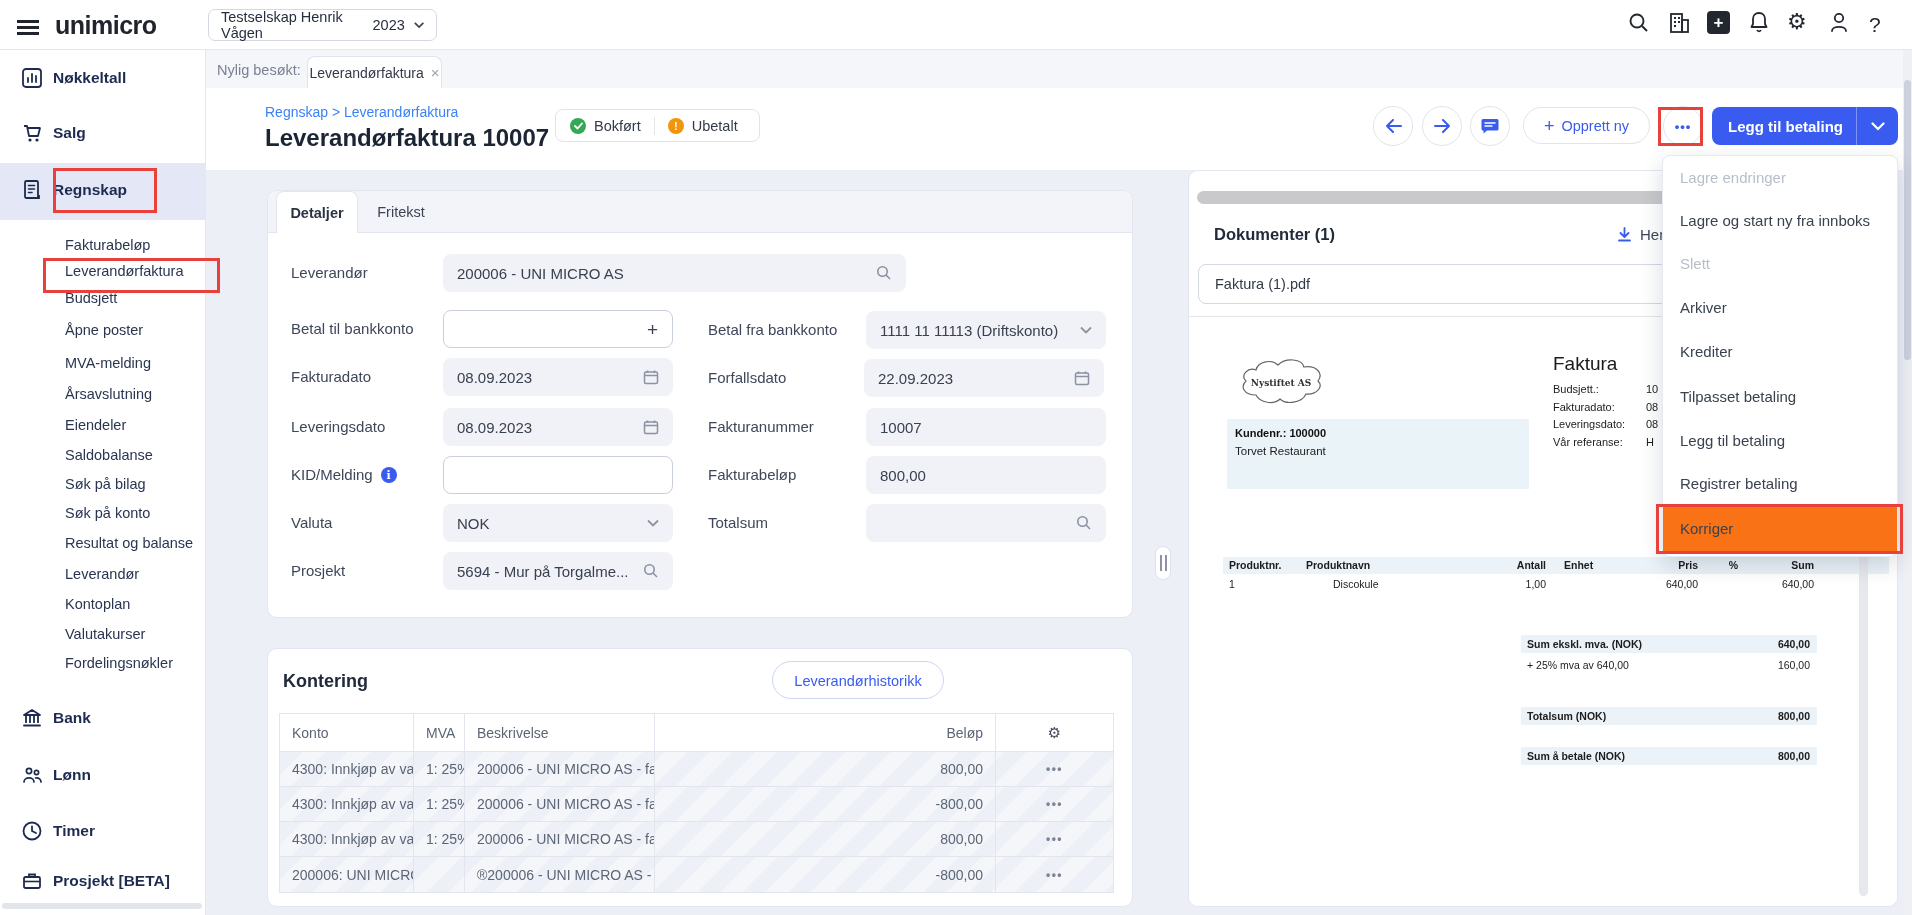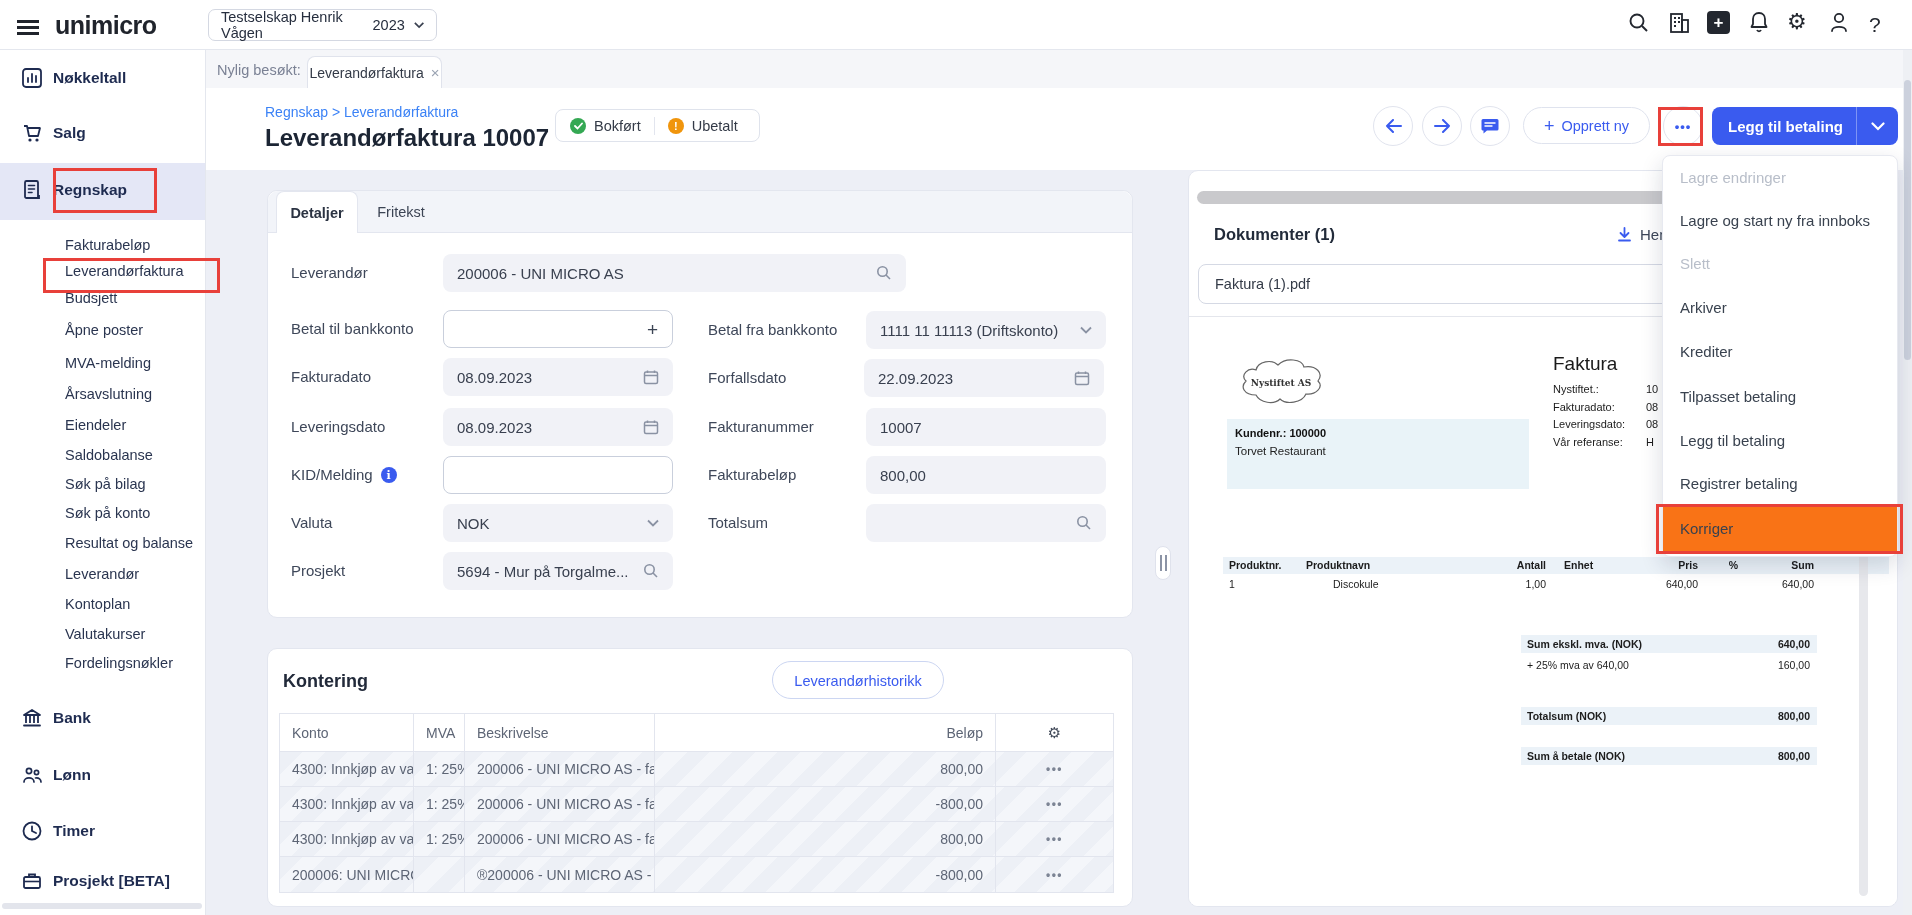--- a/index.html
+++ b/index.html
@@ -386,21 +386,21 @@
     <div class="abs inv" style="left:0;top:146px;width:710px;height:590px;background:#fff;">
       <svg class="abs" style="left:47px;top:40px;" width="90" height="52" viewBox="0 0 90 52">
         <path d="M20 38 C8 38 4 30 10 24 C4 18 12 10 20 13 C22 4 36 2 42 8 C50 0 66 2 68 10 C80 8 88 16 82 24 C88 30 80 38 70 37 C66 46 50 48 44 42 C38 48 24 46 20 38 Z" fill="#fff" stroke="#666" stroke-width="1.2"></path>
         <text x="45" y="29" text-anchor="middle" font-family="DejaVu Serif, serif" font-size="9" font-weight="bold" fill="#333">Nystiftet AS</text>
       </svg>
       <div class="abs" style="left:38px;top:102px;width:302px;height:70px;background:#e9f3f8;">
         <div style="font-size:11px;font-weight:700;padding:8px 0 0 8px;color:#111;">Kundenr.: 100000</div>
         <div style="font-size:11.5px;padding:6px 0 0 8px;color:#222;">Torvet Restaurant</div>
       </div>
       <div class="abs" style="left:364px;top:36px;font-size:19px;font-weight:500;color:#1a1a1a;">Faktura</div>
-      <div class="abs" style="left:364px;top:66px;font-size:11px;">Nystiftet.:</div>
+      <div class="abs" style="left:364px;top:66px;font-size:11px;">Budsjett.:</div>
       <div class="abs" style="left:457px;top:66px;font-size:11px;">10</div>
       <div class="abs" style="left:364px;top:84px;font-size:11px;">Fakturadato:</div>
       <div class="abs" style="left:457px;top:84px;font-size:11px;">08</div>
       <div class="abs" style="left:364px;top:101px;font-size:11px;">Leveringsdato:</div>
       <div class="abs" style="left:457px;top:101px;font-size:11px;">08</div>
       <div class="abs" style="left:364px;top:119px;font-size:11px;">Vår referanse:</div>
       <div class="abs" style="left:457px;top:119px;font-size:11px;">H</div>
 
       <div class="abs invband" style="left:34px;top:240px;width:666px;height:17px;font-size:10.5px;font-weight:700;">
         <span class="abs" style="left:6px;top:2px;">Produktnr.</span>

